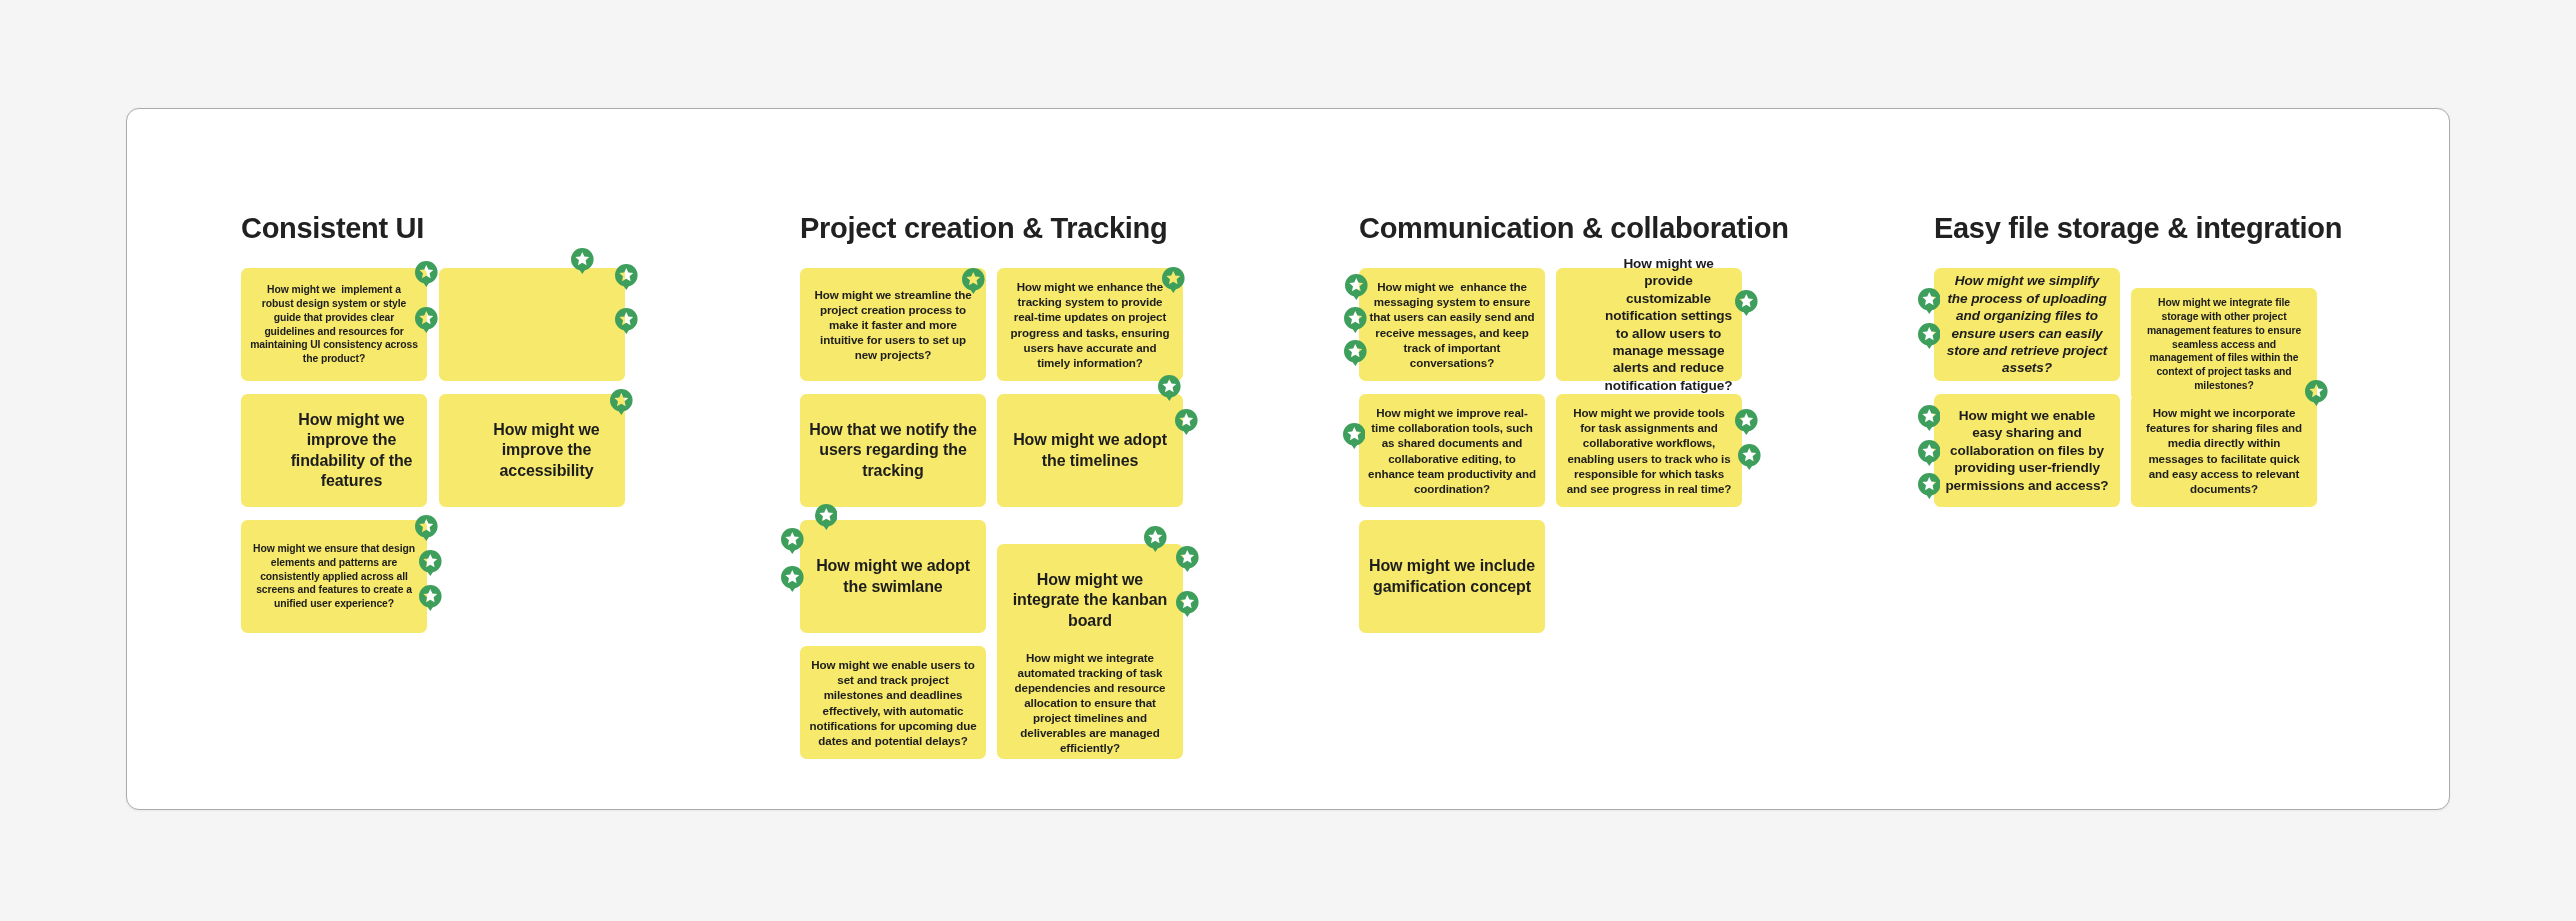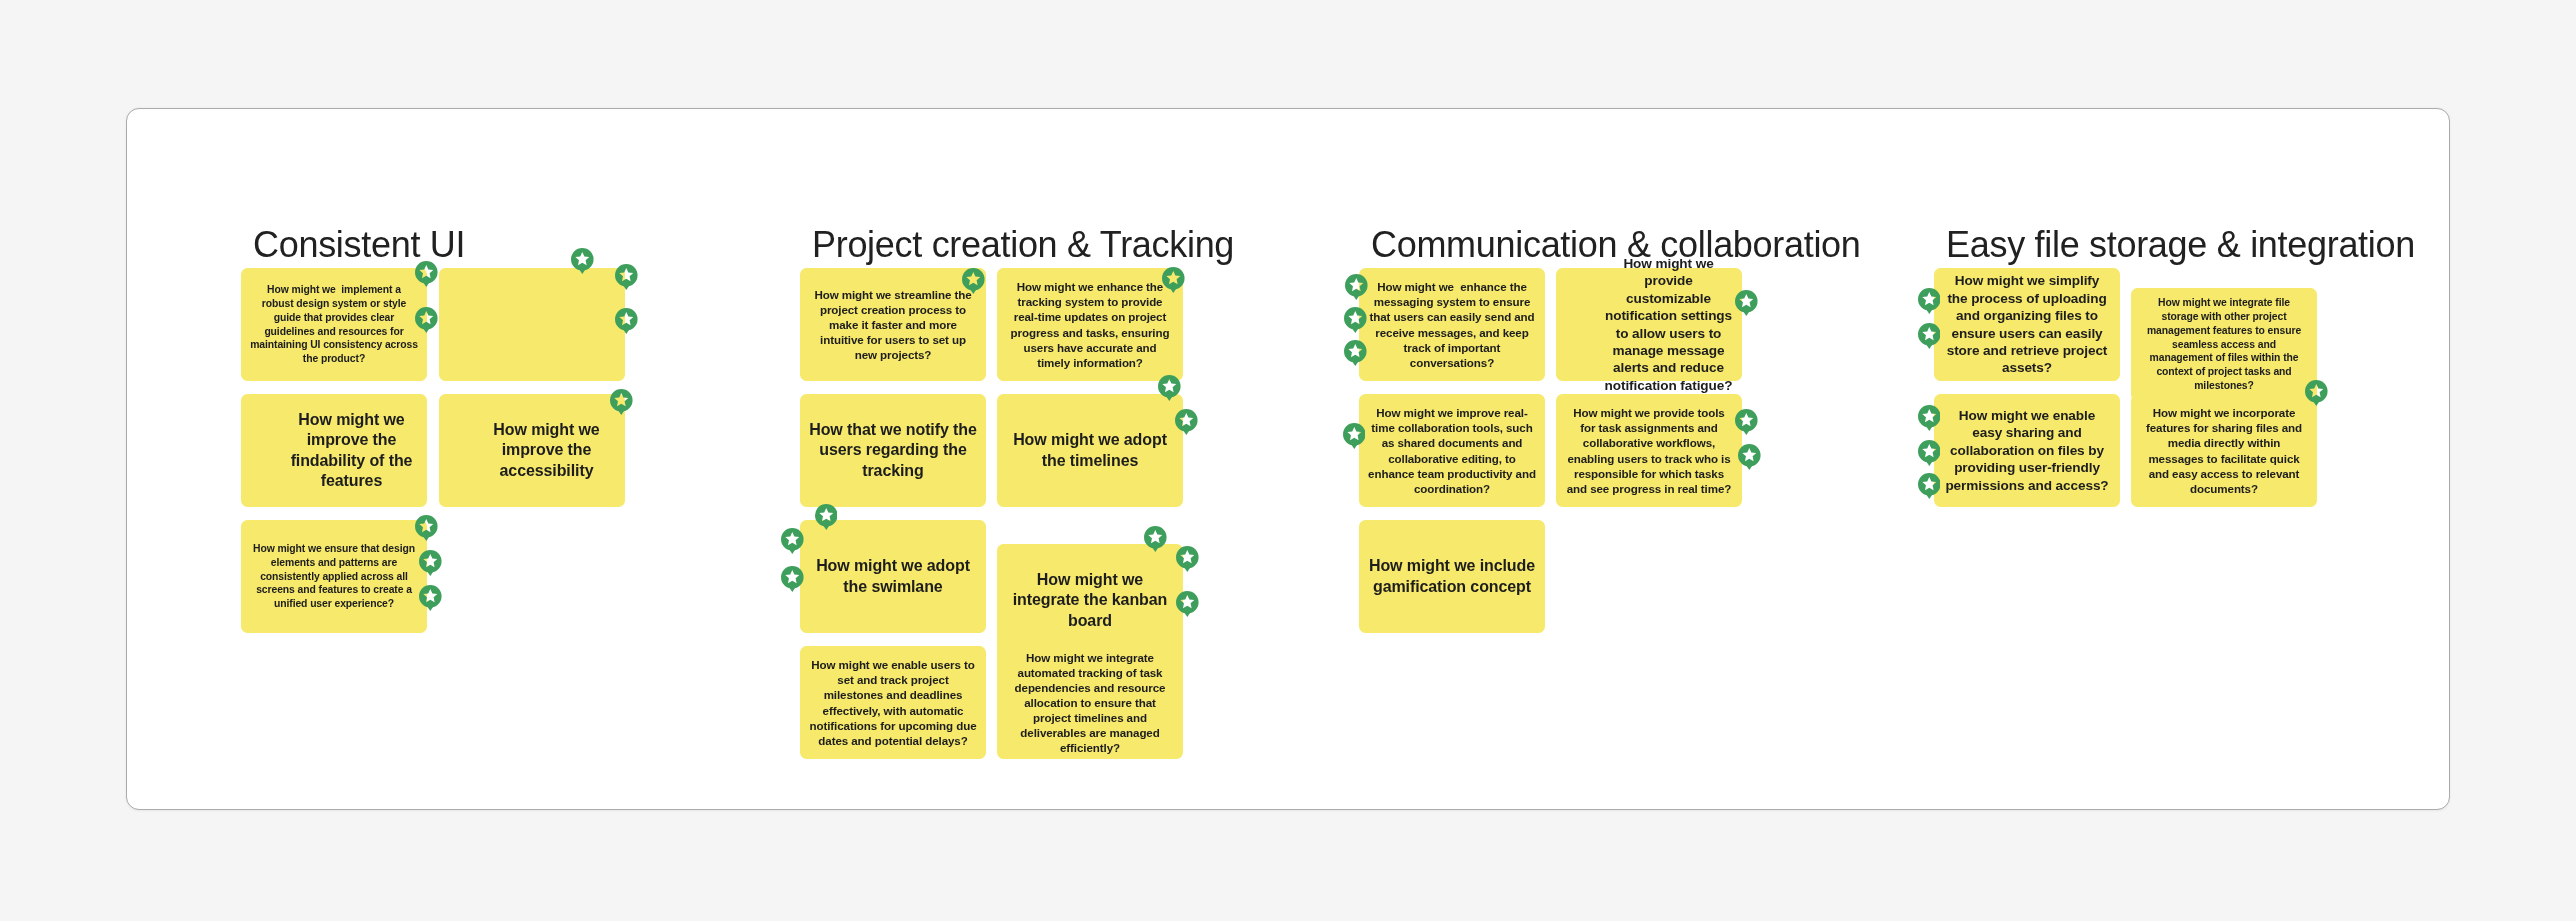--- a/index.html
+++ b/index.html
@@ -13,22 +13,22 @@
   #panel{
     position:absolute;left:126px;top:108px;
     width:2324px;height:702px;
     background:var(--panel-bg,#FFFFFF);
     border:1.9px solid var(--panel-border,#ABABAB);
     border-radius:13px;
     box-sizing:border-box;
     box-shadow:0 0.6px 2.6px rgba(0,0,0,0.06);
   }
   .section-title{
-    position:absolute;margin:12px;
-    font-size:36px;font-weight:400;
+    position:absolute;margin:0;
+    font-size:29px;font-weight:700;
     letter-spacing:-0.3px;white-space:nowrap;
     color:var(--title-text,#212121);
   }
   .note{
     position:absolute;
     width:186px;height:113px;
     background:var(--note-bg,#F6E96C);
     border-radius:6.5px;
     box-sizing:border-box;
     padding:7.8px 9px;
@@ -289,21 +289,21 @@
       <path d="M11,33 L29,33 L20,46 Z"></path>
       <path fill-rule="evenodd" d="M20,0 A20,20 0 1,0 20,40 A20,20 0 1,0 20,0 Z
                M20,7 L23.64,14.98 L32.36,15.98 L25.9,21.92 L27.64,30.52 L20,26.2 L12.36,30.52 L14.1,21.92 L7.64,15.98 L16.36,14.98 Z"></path>
     </svg>
   </div>
     </div>
     <div class="note size-l" style="left: 1359px; top: 520px;">
     <div class="note-text">How might we include gamification concept</div>
   </div>
     <h2 class="section-title" style="left: 1934px; top: 212px;">Easy file storage &amp; integration</h2>
-    <div class="note size-m" style="left: 1934px; top: 268px;">
+    <div class="note size-m" style="left: 1934px; top: 268px; font-style: italic;">
     <div class="note-text">How might we simplify the process of uploading and organizing files to ensure users can easily store and retrieve project assets?</div>
   <div class="star-badge" style="left: -16.5px; top: 20px;">
     <svg viewBox="0 0 40 47">
       <path d="M11,33 L29,33 L20,46 Z"></path>
       <path fill-rule="evenodd" d="M20,0 A20,20 0 1,0 20,40 A20,20 0 1,0 20,0 Z
                M20,7 L23.64,14.98 L32.36,15.98 L25.9,21.92 L27.64,30.52 L20,26.2 L12.36,30.52 L14.1,21.92 L7.64,15.98 L16.36,14.98 Z"></path>
     </svg>
   </div>
       <div class="star-badge" style="left: -16.5px; top: 55px;">
     <svg viewBox="0 0 40 47">

